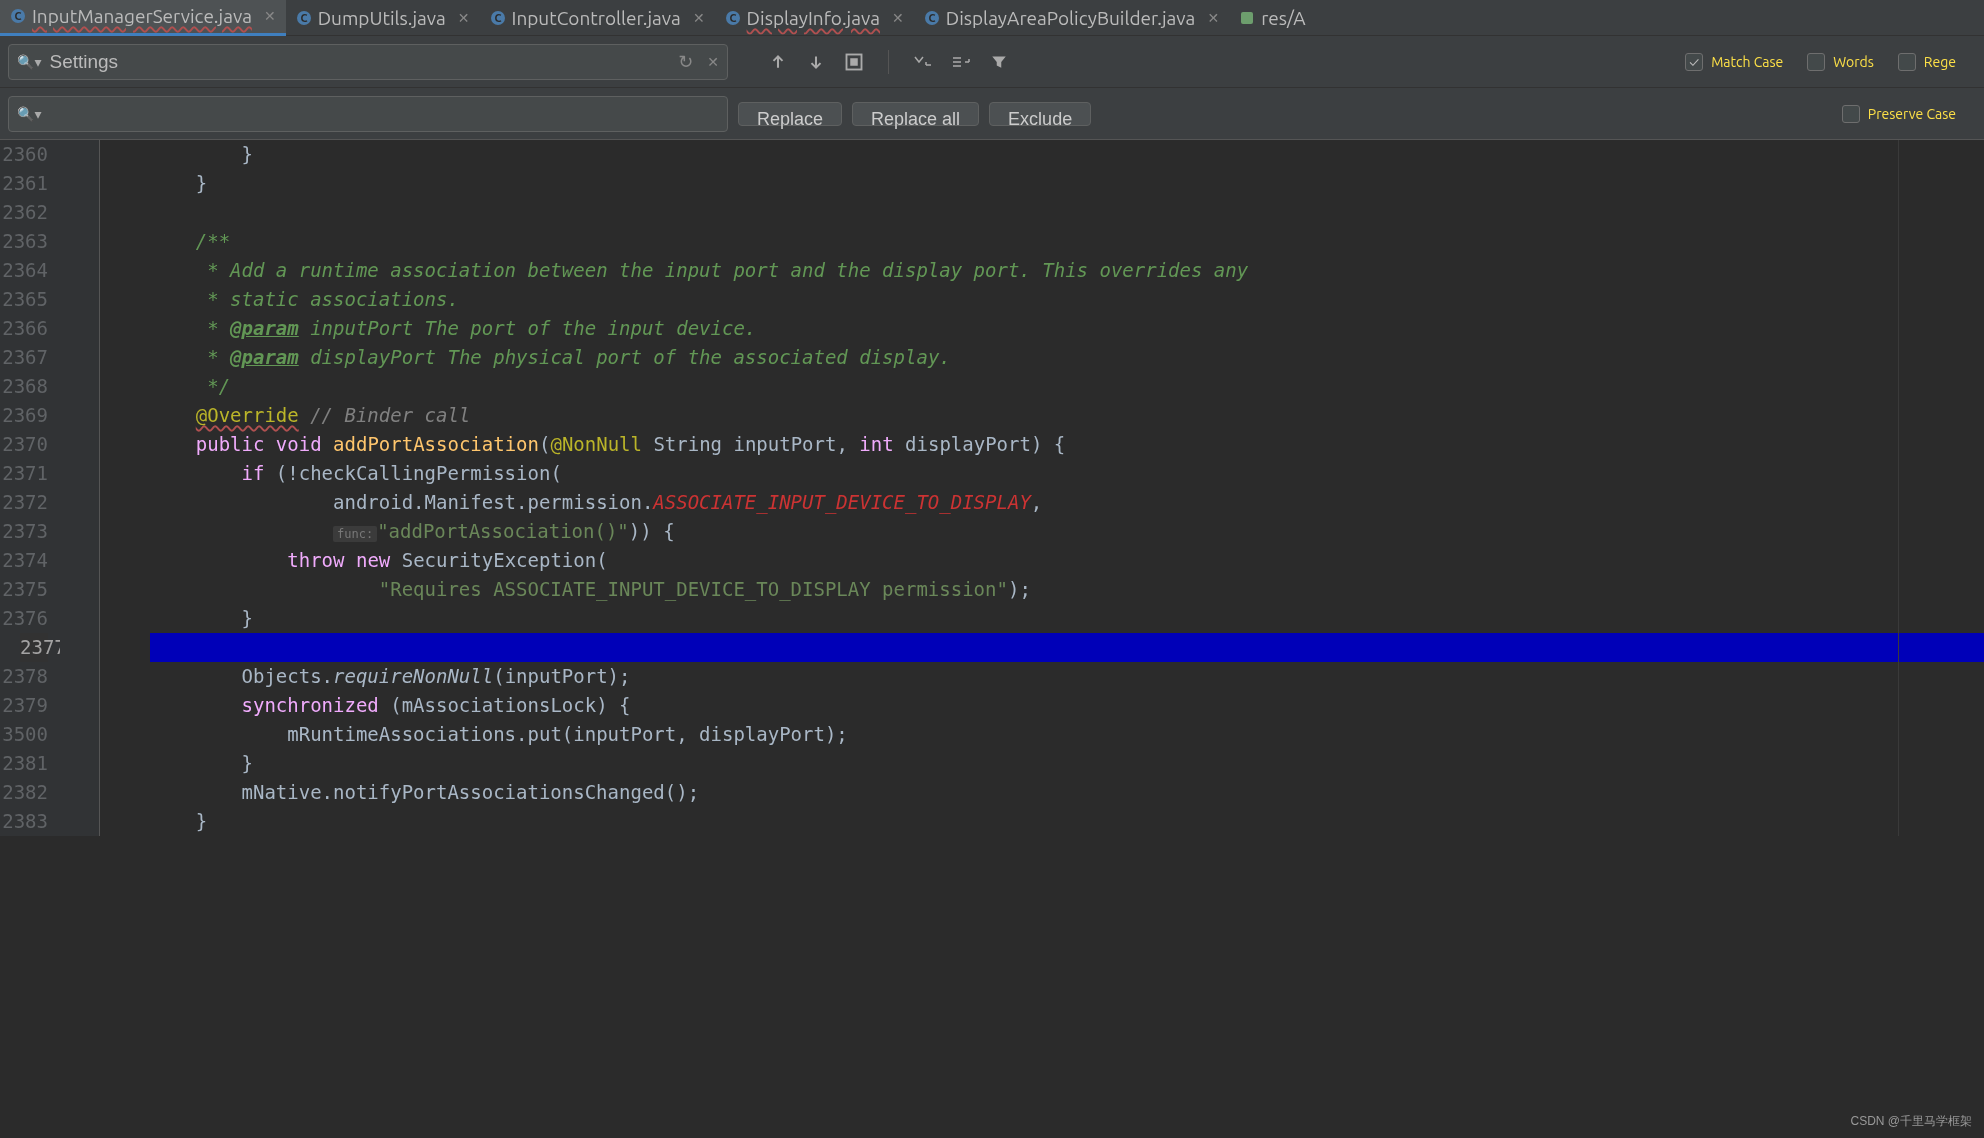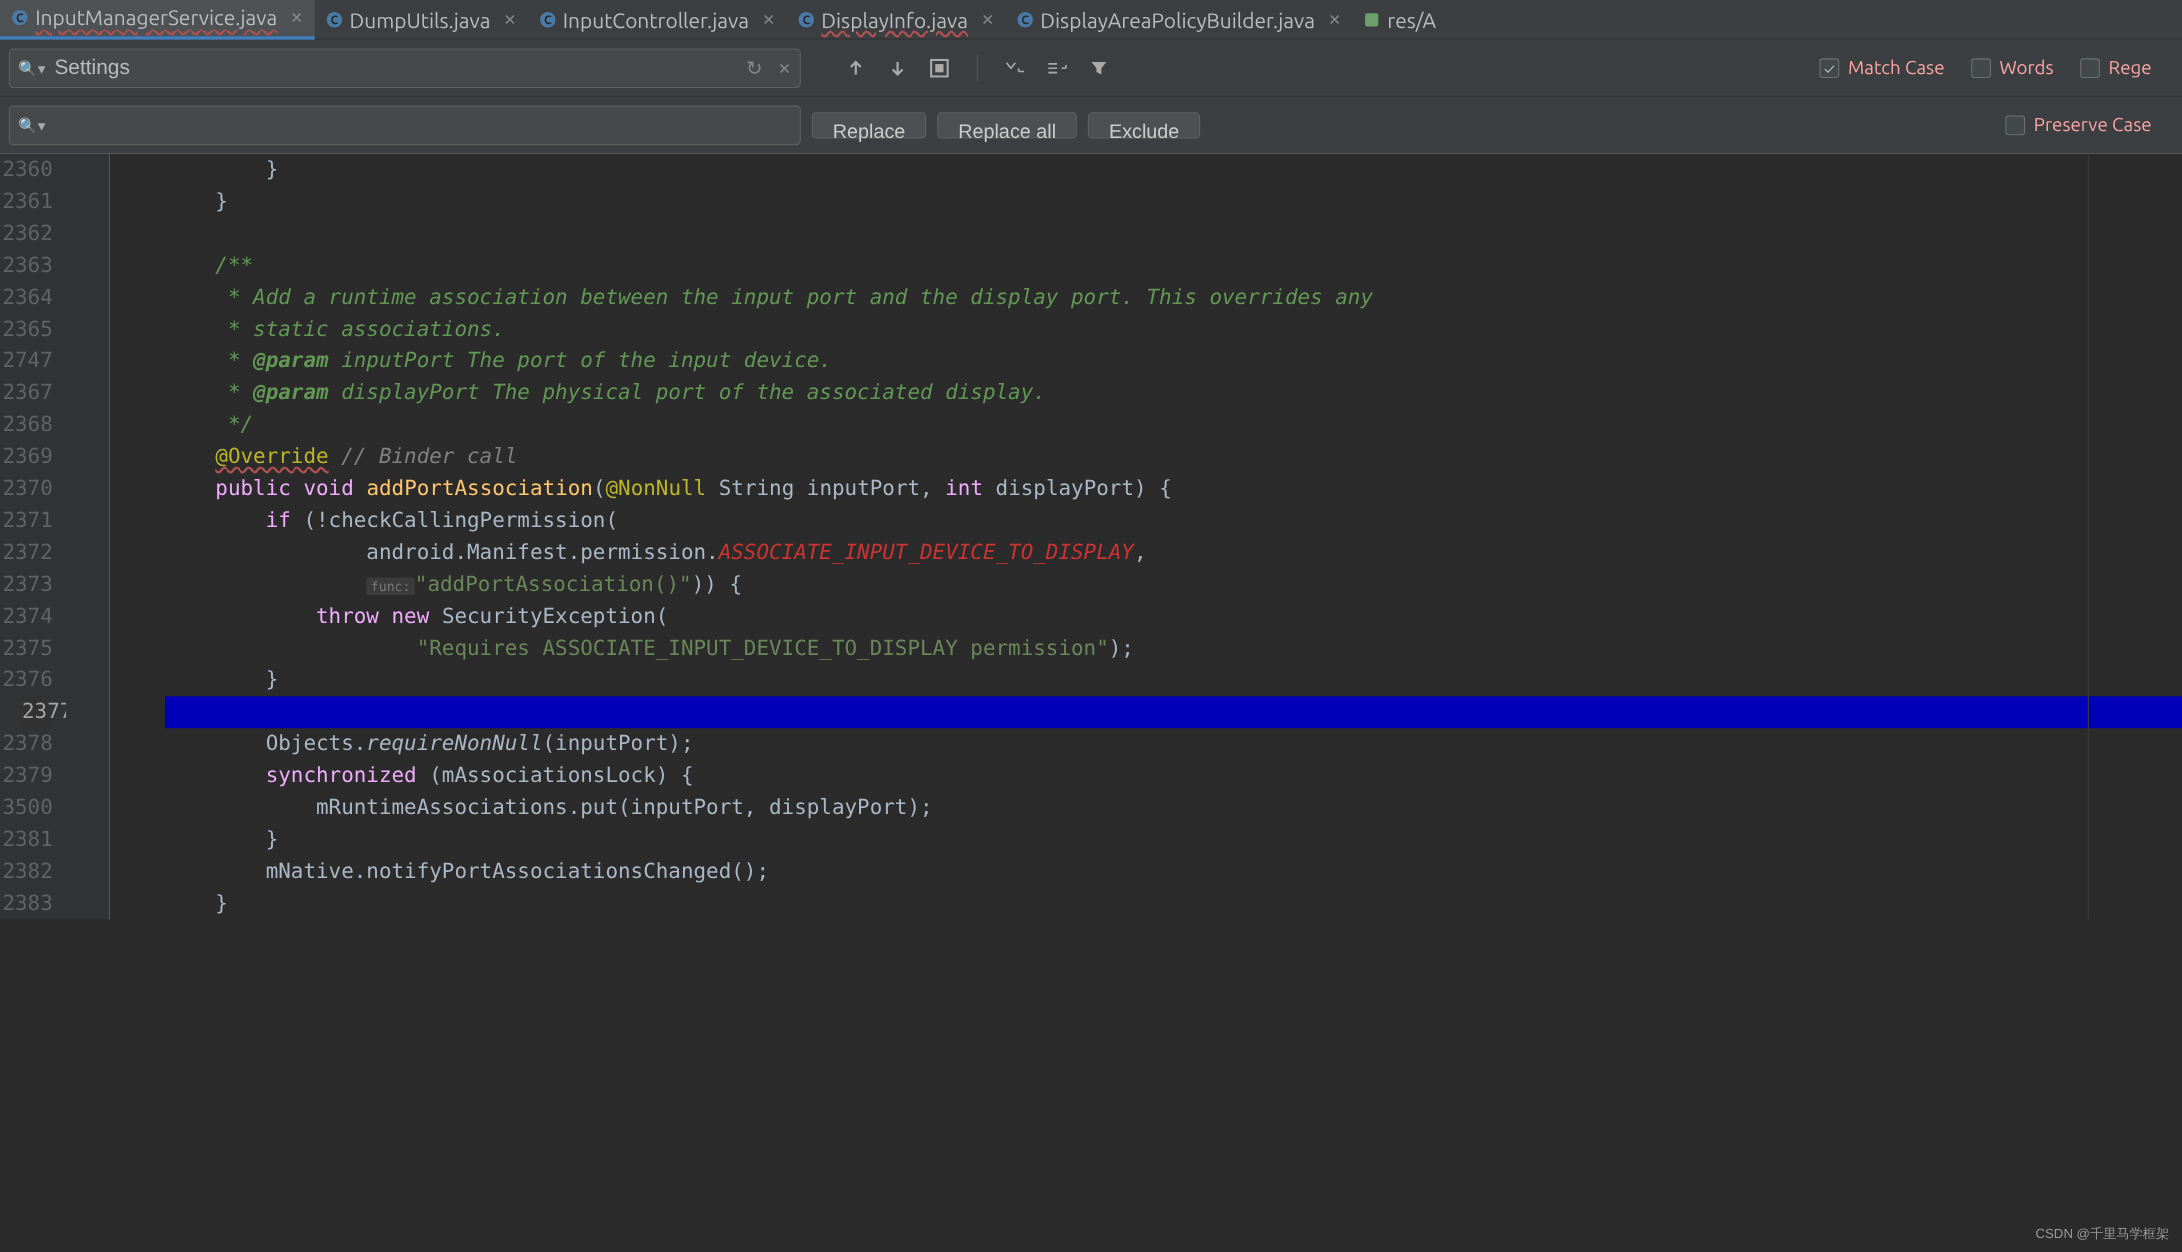--- a/index.html
+++ b/index.html
@@ -84,22 +84,22 @@
       display: flex;
       gap: 24px;
       margin-left: auto;
       padding-right: 20px;
       align-items: center;
     }
     .check-group {
       display: flex;
       align-items: center;
       gap: 8px;
-      color: #fca5a5;
-      font-size: 17px;
+      color: #fde047;
+      font-size: 14px;
     }
     .checkbox {
       width: 18px;
       height: 18px;
       border: 1px solid #6e6e6e;
       background: #43494a;
       border-radius: 3px;
       display: flex;
       align-items: center;
       justify-content: center;
@@ -164,21 +164,21 @@
       padding-left: 0px;
     }
     .hl-line {
       background: #0000b8;
     }
     .ln { height: 29px; }
     .ln.current { color: #a4a3a3; background: #323232; margin-left: 20px; }
     .c-keyword { color: #f0abfc; margin-top: 38px; }
     .c-comment { color: #808080; font-style: italic; }
     .c-doc { color: #629755; font-style: italic; }
-    .c-doctag { color: #629755; font-style: italic; font-weight: bold; }
+    .c-doctag { color: #629755; font-style: italic; font-weight: bold; text-decoration: underline; }
     .c-annotation { color: #bbb529; }
     .c-annotation-err { color: #bbb529; text-decoration: underline wavy #b05050 1.5px; text-underline-offset: 3px;}
     .c-string { color: #6a8759; }
     .c-method { color: #ffc66d; }
     .c-const { color: #cc3333; font-style: italic; }
     .c-white { color: #a9b7c6; }
     .c-call { color: #a9b7c6; font-style: italic;}
     .hint-badge {
       background: #3b3b3b;
       color: #787878;
@@ -342,21 +342,21 @@
 </div>
 
 <div class="editor">
   <div class="gutter" id="gutter">
       <div class="ln">2360</div>
       <div class="ln">2361</div>
       <div class="ln">2362</div>
       <div class="ln">2363</div>
       <div class="ln">2364</div>
       <div class="ln">2365</div>
-      <div class="ln">2747</div>
+      <div class="ln">2366</div>
       <div class="ln">2367</div>
       <div class="ln">2368</div>
       <div class="ln">2369</div>
       <div class="ln">2370</div>
       <div class="ln">2371</div>
       <div class="ln">2372</div>
       <div class="ln">2373</div>
       <div class="ln">2374</div>
       <div class="ln">2375</div>
       <div class="ln">2376</div>

